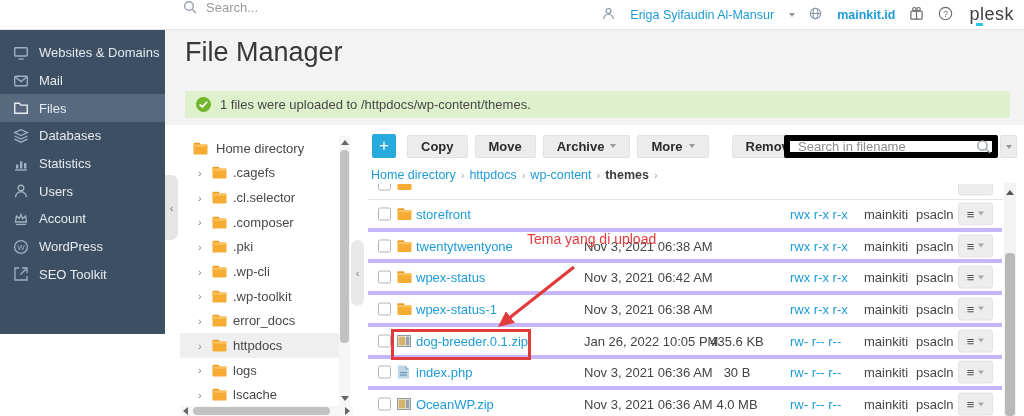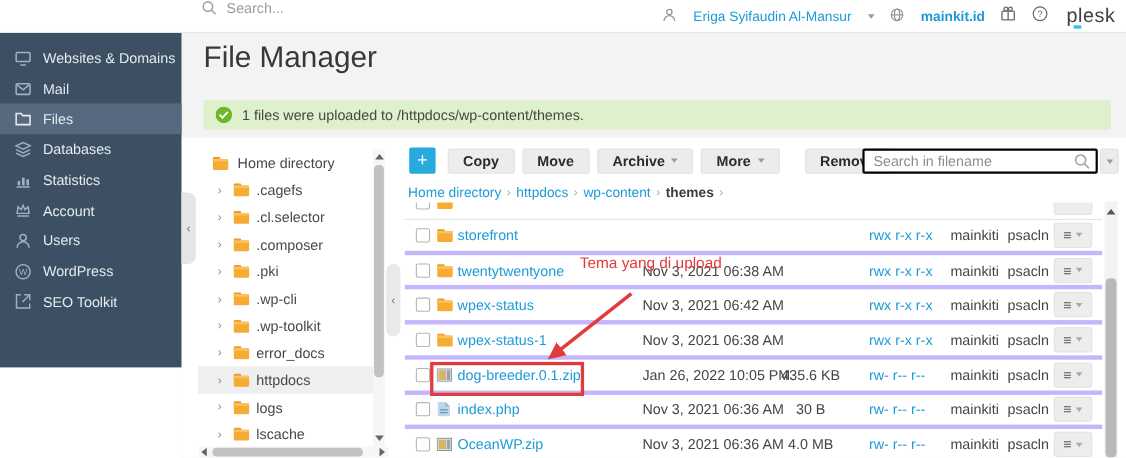--- a/index.html
+++ b/index.html
@@ -64,21 +64,21 @@
   .tri-down{width:0;height:0;border-left:4px solid transparent;border-right:4px solid transparent;border-top:5px solid #666}
   .tri-left{width:0;height:0;border-top:4px solid transparent;border-bottom:4px solid transparent;border-right:5px solid #666}
   .tri-right{width:0;height:0;border-top:4px solid transparent;border-bottom:4px solid transparent;border-left:5px solid #666}
 
   
   .toolbar{left:372px;top:134px;display:flex;align-items:center}
   .add-btn{width:24px;height:24px;background:var(--accent-blue);color:#fff;border:none;border-radius:2px;font-size:17px;line-height:22px;cursor:pointer;margin-right:11px;font-family:inherit}
   .tbtn{height:23px;background:#ececec;border:1px solid #e2e2e2;border-radius:2px;font-size:13px;font-weight:700;color:#2b2b2b;padding:0 13px;margin-right:7px;cursor:pointer;display:inline-flex;align-items:center;gap:6px;font-family:inherit}
   .tbtn.ml-lg{margin-left:16px}
   .fsearch{left:784px;top:135px;width:214px;height:23px}
-  .fsearch input{width:100%;height:100%;border:2px solid #000000;border-radius:2px;padding:0 26px 0 8px;font-size:13px;color:#555;outline:none;font-family:inherit}
+  .fsearch input{width:100%;height:100%;border:6px solid #000000;border-radius:2px;padding:0 26px 0 8px;font-size:13px;color:#555;outline:none;font-family:inherit}
   .fsearch input::placeholder{color:#8d8d8d}
   .fsearch .mag{position:absolute;right:7px;top:4px}
   .mini-dd{left:1000px;top:135px;width:17px;height:23px;background:#ececec;border:1px solid #e2e2e2;border-radius:2px;display:flex;align-items:center;justify-content:center;cursor:pointer}
 
   
   .breadcrumb{left:371px;top:168px;font-size:12.5px;display:flex;gap:5px;align-items:center}
   .bc-link{color:var(--link-blue);cursor:pointer}
   .bc-current{color:#3d3d3d;font-weight:700}
   .bc-sep{color:#a9a9a9;font-size:11px}
 
@@ -199,34 +199,34 @@
             <rect x="3" y="8.5" width="2.4" height="4" fill="#9fb1c1"></rect>
             <rect x="7" y="5.5" width="2.4" height="7" fill="#9fb1c1"></rect>
             <rect x="11" y="7" width="2.4" height="5.5" fill="#9fb1c1"></rect>
           </svg>
         </span>
         <span class="slabel">Statistics</span>
       </div>
       <div class="side-item">
         <span class="sicon">
           <svg width="16" height="16" viewBox="0 0 16 16">
+            <circle cx="8" cy="5" r="2.8" fill="none" stroke="#9fb1c1" stroke-width="1.4"></circle>
+            <path d="M2.5 14.3a5.5 5.5 0 0 1 11 0" fill="none" stroke="#9fb1c1" stroke-width="1.4"></path>
+          </svg>
+        </span>
+        <span class="slabel">Users</span>
+      </div>
+      <div class="side-item">
+        <span class="sicon">
+          <svg width="16" height="16" viewBox="0 0 16 16">
             <path d="M2.5 11L3.4 5l3 2.6L8 3.5l1.6 4.1 3-2.6.9 6z" fill="none" stroke="#9fb1c1" stroke-width="1.3"></path>
             <line x1="2.8" y1="13.4" x2="13.2" y2="13.4" stroke="#9fb1c1" stroke-width="1.3"></line>
           </svg>
         </span>
         <span class="slabel">Account</span>
-      </div>
-      <div class="side-item">
-        <span class="sicon">
-          <svg width="16" height="16" viewBox="0 0 16 16">
-            <circle cx="8" cy="5" r="2.8" fill="none" stroke="#9fb1c1" stroke-width="1.4"></circle>
-            <path d="M2.5 14.3a5.5 5.5 0 0 1 11 0" fill="none" stroke="#9fb1c1" stroke-width="1.4"></path>
-          </svg>
-        </span>
-        <span class="slabel">Users</span>
       </div>
       <div class="side-item">
         <span class="sicon">
           <svg width="16" height="16" viewBox="0 0 16 16">
             <circle cx="8" cy="8" r="6.4" fill="none" stroke="#9fb1c1" stroke-width="1.3"></circle>
             <text x="8" y="11" text-anchor="middle" font-size="8" fill="#9fb1c1" font-family="sans-serif">W</text>
           </svg>
         </span>
         <span class="slabel">WordPress</span>
       </div>

